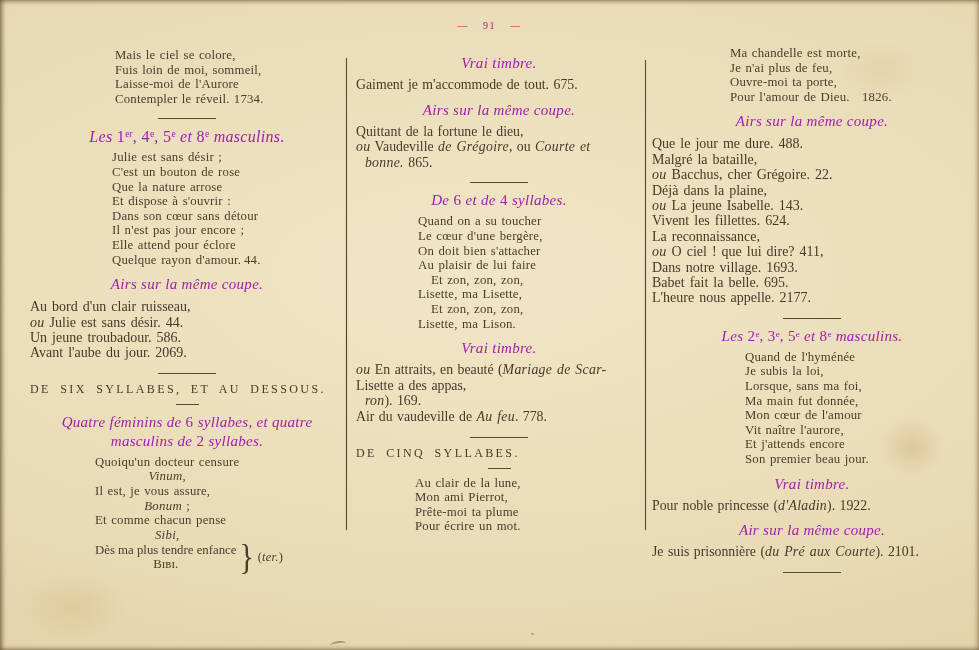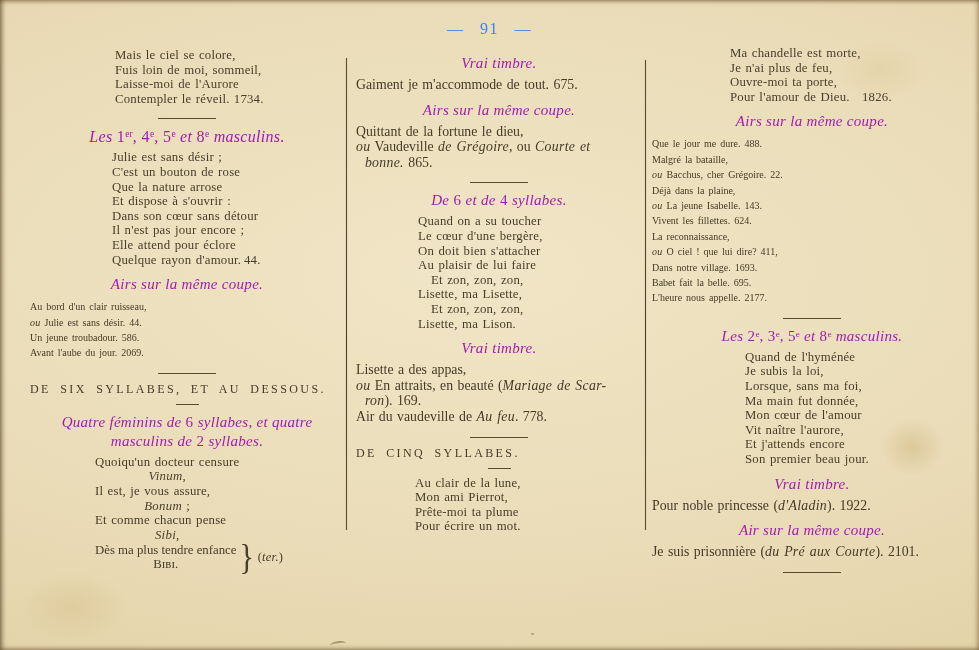--- a/index.html
+++ b/index.html
@@ -13,22 +13,22 @@
   .page{
     position:relative;width:979px;height:650px;
     box-shadow:
       inset 3px 0 5px -1px rgba(60,40,15,.55),
       inset -3px 0 5px -1px rgba(110,85,45,.38),
       inset 0 3px 5px -2px rgba(110,85,45,.45),
       inset 0 -3px 5px -2px rgba(110,85,45,.4);
   }
   .pagenum{
     position:absolute;top:20px;left:0;width:979px;
-    text-align:center;font-size:16px;letter-spacing:1.5px;word-spacing:10px;
-    color:#3b82f6;
+    text-align:center;font-size:10px;letter-spacing:1.5px;word-spacing:10px;
+    color:#be185d;
   }
   .vrule{position:absolute;width:1px;background:linear-gradient(#5d4f33,#4c4027 60%,#5d4f33);box-shadow:0 0 1px rgba(80,60,30,.55);}
   #vrule-left{left:346px;top:58px;height:472px;}
   #vrule-right{left:645px;top:60px;height:470px;}
   .col{position:absolute;}
   #col-0{left:30px;top:44px;width:314px;}
   #col-1{left:356px;top:46px;width:286px;}
   #col-2{left:652px;top:42px;width:320px;}
 
   .heading{font-size:15px;text-align:center;margin:8px 0 4px;color:#a21caf;letter-spacing:.4px;white-space:pre-wrap;line-height:19px;}
@@ -37,21 +37,21 @@
   .rule{border:0;border-top:1.2px solid #584a2e;width:58px;margin:12px auto 8px;height:0;}
   .rule.short{width:23px;margin:7px auto 7px;}
 
   .verse{width:max-content;font-size:12.8px;line-height:14.6px;margin-top:4px;letter-spacing:.2px;word-spacing:1px;}
   .verse>div,.para>div,.list>div,.braced-lines>div{white-space:pre-wrap;tab-size:3;}
   .verse .c{text-align:center;}
   .verse .in1{padding-left:13px;}
   .i85{margin-left:85px;} .i82{margin-left:82px;} .i65{margin-left:65px;}
   .i62{margin-left:62px;} .i59{margin-left:59px;} .i78{margin-left:78px;} .i93{margin-left:93px;}
 
-  .list{font-size:10px;line-height:15.4px;margin-top:5px;color:#443a28;word-spacing:1.5px;}
+  .list{font-size:14px;line-height:15.4px;margin-top:5px;color:#443a28;word-spacing:1.5px;}
   .list>div{padding-left:17px;text-indent:-17px;}
   .para{font-size:13.8px;line-height:15.6px;margin-top:4px;color:#443a28;word-spacing:1px;tab-size:2;}
   .para>div{tab-size:2;}
 
   .braced{display:flex;align-items:center;width:max-content;}
   .braced-lines{font-size:12.8px;line-height:14.6px;}
   .braced-lines .c{text-align:center;}
   .brace{font-size:30px;font-weight:400;line-height:1;margin:0 4px 0 3px;transform:scaleY(1.2);color:#473e2c;}
   .brace-note{font-size:12.5px;}
 
@@ -141,22 +141,22 @@
         <div>Le cœur d'une bergère,</div>
         <div>On doit bien s'attacher</div>
         <div>Au plaisir de lui faire</div>
         <div class="in1">Et zon, zon, zon,</div>
         <div>Lisette, ma Lisette,</div>
         <div class="in1">Et zon, zon, zon,</div>
         <div>Lisette, ma Lison.</div>
       </div>
       <div class="heading"><i>Vrai timbre.</i></div>
       <div class="para">
+        <div><i>ou</i> En attraits, en beauté (<i>Mariage de Scar-</i></div>
         <div>Lisette a des appas,</div>
-        <div><i>ou</i> En attraits, en beauté (<i>Mariage de Scar-</i></div>
         <div>	<i>ron</i>). 169.</div>
         <div>Air du vaudeville de <i>Au feu</i>. 778.</div>
       </div>
       <div class="rule"></div>
       <div class="smallcaps">DE CINQ SYLLABES.</div>
       <div class="rule short"></div>
       <div class="verse i59">
         <div>Au clair de la lune,</div>
         <div>Mon ami Pierrot,</div>
         <div>Prête-moi ta plume</div>

